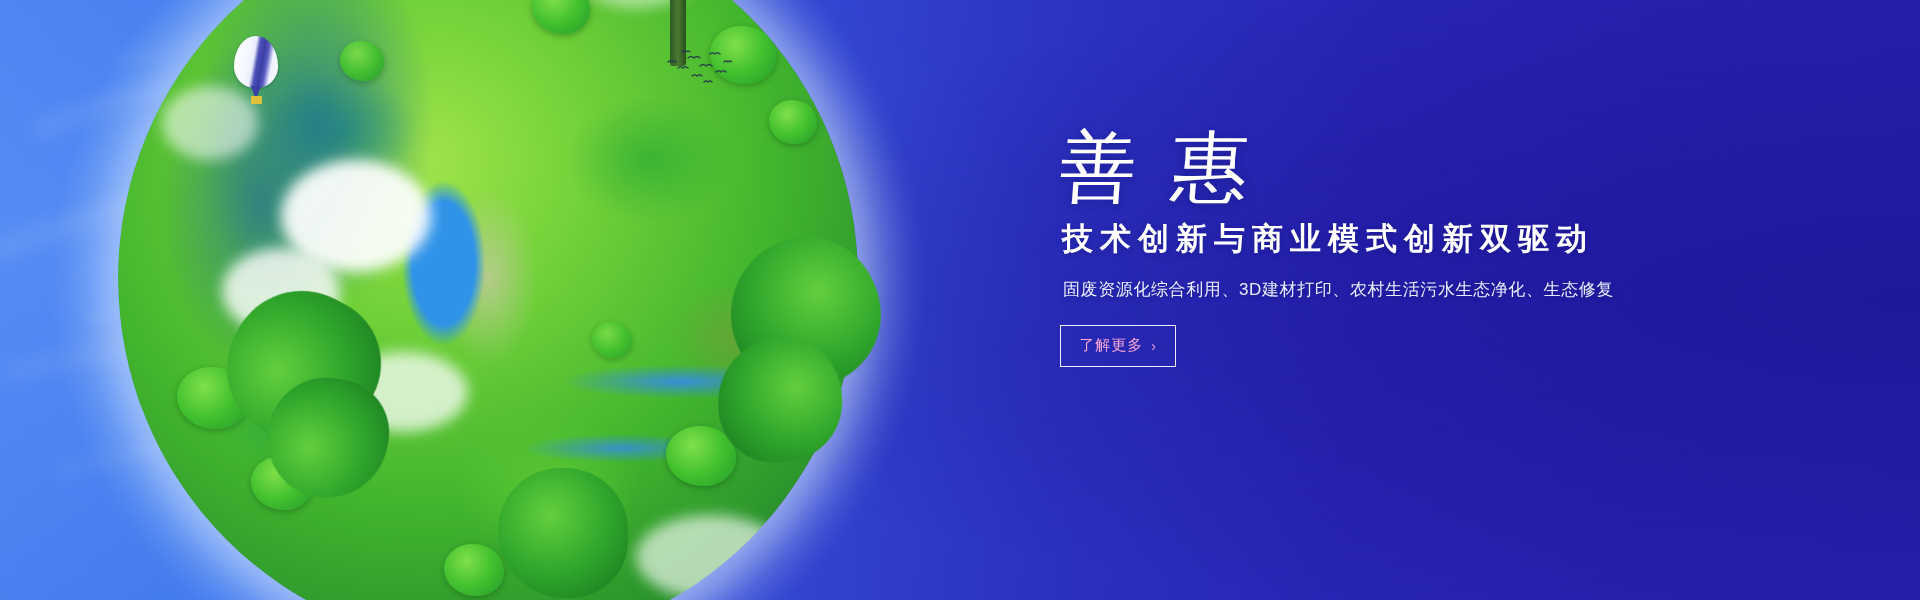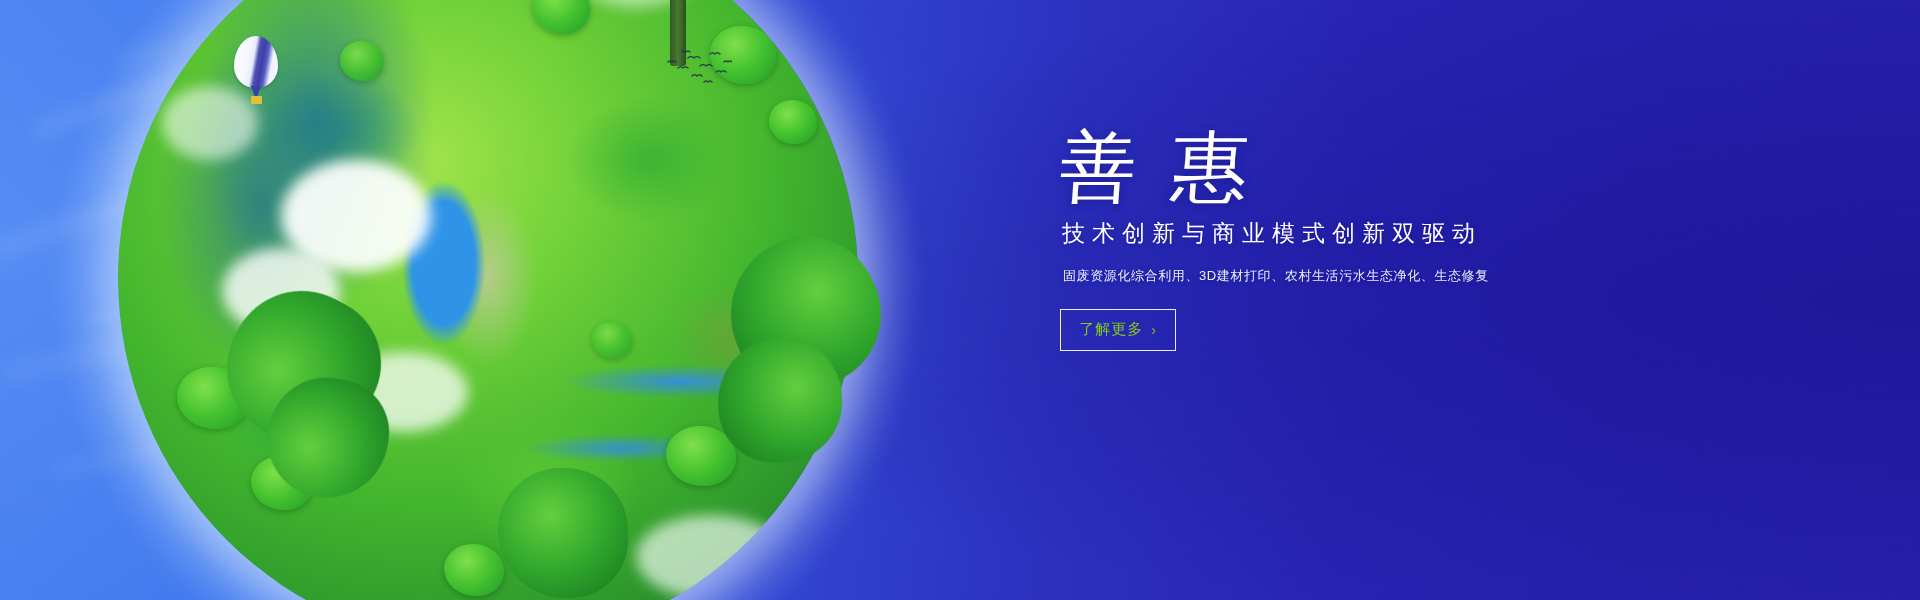--- a/index.html
+++ b/index.html
@@ -198,43 +198,43 @@
     transform:skewX(-4deg);
   }
   .hl-rest{
     font-family:"DejaVu Serif","Liberation Serif",serif;
     font-size:40px;line-height:1;font-weight:400;
     letter-spacing:7px;
     padding-bottom:7px;margin-left:8px;
   }
   .subtitle{
     color:#ffffff;
-    font-size:23px;
+    font-size:31px;
     letter-spacing:7px;
-    font-weight:400;
+    font-weight:700;
     margin:16px 0 0 2px;
     white-space:nowrap;
     text-shadow:0 1px 6px rgba(10,10,80,.30);
   }
   .desc{
     color:#e9eeff;
-    font-size:13px;
+    font-size:17px;
     letter-spacing:.6px;
     font-weight:400;
     margin:18px 0 0 3px;
     white-space:nowrap;
     text-shadow:0 1px 5px rgba(10,10,80,.30);
   }
   .cta{
     display:inline-flex;align-items:center;justify-content:center;
     margin:24px 0 0 0;
     width:116px;height:42px;
     border:1px solid rgba(255,255,255,.92);
     background:transparent;
-    color:#84cc16;
+    color:#f9a8d4;
     font-size:15px;
     letter-spacing:1px;
     cursor:pointer;
     text-decoration:none;
     white-space:nowrap;
   }
   .cta .chev{margin-left:8px;font-size:14px;opacity:.95;}
 </style>
 </head>
 <body>

